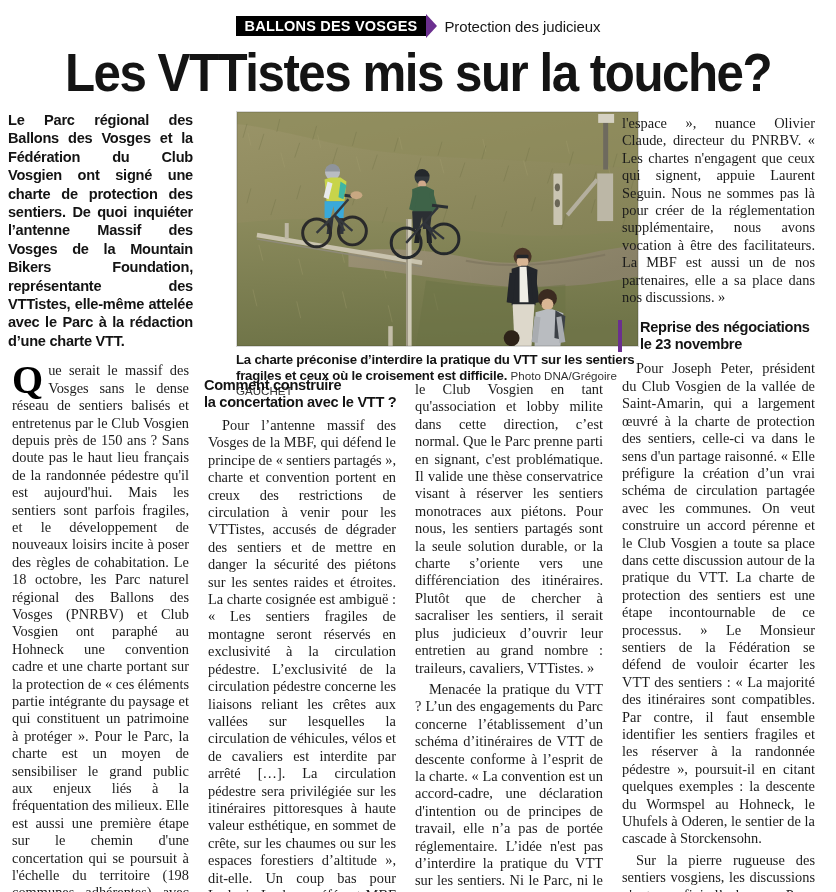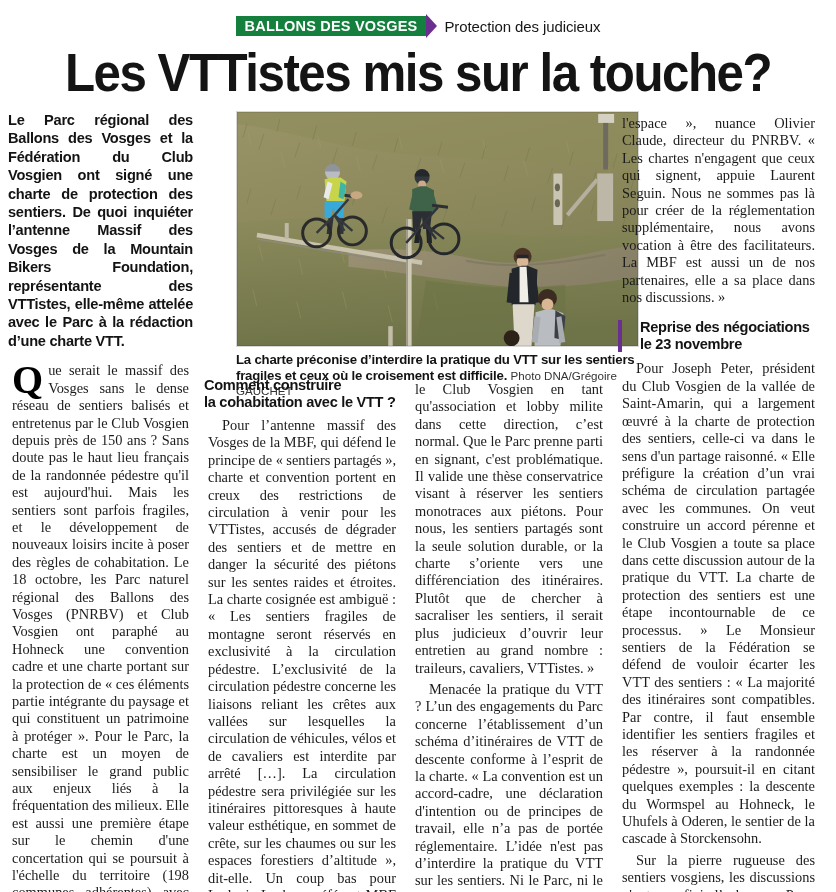--- a/index.html
+++ b/index.html
@@ -20,21 +20,21 @@
 
   
   .kicker-row{
     display:flex;align-items:center;
     justify-content:center;
     height:26px;
     margin-top:13px;
   }
   .kicker-badge{
     position:relative;
-    background:#15803d;
+    background:#000000;
     color:#ffffff;
     font-family:"Liberation Sans", sans-serif;
     font-weight:bold;
     font-size:14.5px;
     letter-spacing:0.2px;
     line-height:20px;
     padding:2px 9px 2px 9px;
     height:20px;
     box-sizing:border-box;
     display:flex;align-items:center;
@@ -369,21 +369,21 @@
 
     <div class="col">
       <p class="lead">Le Parc régional des Ballons des Vosges et la Fédération du Club Vosgien ont signé une charte de protection des sentiers. De quoi inquiéter l’antenne Massif des Vosges de la Mountain Bikers Foundation, représentante des VTTistes, elle-même attelée avec le Parc à la rédaction d’une charte VTT.</p>
       <p class="body-txt dropcap">Que serait le massif des Vosges sans le dense réseau de sentiers balisés et entretenus par le Club Vosgien depuis près de 150 ans ? Sans doute pas le haut lieu français de la randonnée pédestre qu'il est aujourd'hui. Mais les sentiers sont parfois fragiles, et le développement de nouveaux loisirs incite à poser des règles de cohabitation. Le 18 octobre, les Parc naturel régional des Ballons des Vosges (PNRBV) et Club Vosgien ont paraphé au Hohneck une convention cadre et une charte portant sur la protection de « ces éléments partie intégrante du paysage et qui constituent un patrimoine à protéger ». Pour le Parc, la charte est un moyen de sensibiliser le grand public aux enjeux liés à la fréquentation des milieux. Elle est aussi une première étape sur le chemin d'une concertation qui se poursuit à l'échelle du territoire (198 communes adhérentes) avec les collectivités, l'État, l'ONF, les chasseurs et les associations d'usagers, dont celles de VTT. « Il s’agit d’un engagement réciproque avec un partenaire historique, commente Laurent Seguin, président du PNRBV. La charte inscrit noir sur blanc ce que l'on fait déjà depuis des années. »</p>
     </div>
 
     <div class="col">
       <div class="spacer-photo"></div>
       <div class="subhead">
         <div>Comment construire</div>
-        <div>la cohabitation avec le VTT ?</div>
+        <div>la concertation avec le VTT ?</div>
       </div>
       <p class="body-txt indent">Pour l’antenne massif des Vosges de la MBF, qui défend le principe de « sentiers partagés », charte et convention portent en creux des restrictions de circulation à venir pour les VTTistes, accusés de dégrader des sentiers et de mettre en danger la sécurité des piétons sur les sentes raides et étroites. La charte cosignée est ambiguë : « Les sentiers fragiles de montagne seront réservés en exclusivité à la circulation pédestre. L’exclusivité de la circulation pédestre concerne les liaisons reliant les crêtes aux vallées sur lesquelles la circulation de véhicules, vélos et de cavaliers est interdite par arrêté […]. La circulation pédestre sera privilégiée sur les itinéraires pittoresques à haute valeur esthétique, en sommet de crête, sur les chaumes ou sur les espaces forestiers d’altitude », dit-elle. Un coup bas pour Ludovic Lechner, référent MBF Massif des Vosges, qui travaille depuis quatre ans avec le PNRBV à une charte VTT. « Que</p>
     </div>
 
     <div class="col">
       <div class="spacer-photo"></div>
       <p class="body-txt">le Club Vosgien en tant qu'association et lobby milite dans cette direction, c’est normal. Que le Parc prenne parti en signant, c'est problématique. Il valide une thèse conservatrice visant à réserver les sentiers monotraces aux piétons. Pour nous, les sentiers partagés sont la seule solution durable, or la charte s’oriente vers une différenciation des itinéraires. Plutôt que de chercher à sacraliser les sentiers, il serait plus judicieux d’ouvrir leur entretien au grand nombre : traileurs, cavaliers, VTTistes. »</p>
       <p class="body-txt indent">Menacée la pratique du VTT ? L’un des engagements du Parc concerne l’établissement d’un schéma d’itinéraires de VTT de descente conforme à l’esprit de la charte. « La convention est un accord-cadre, une déclaration d'intention ou de principes de travail, elle n’a pas de portée réglementaire. L’idée n'est pas d’interdire la pratique du VTT sur les sentiers. Ni le Parc, ni le Club Vosgien n'ont aucun pouvoir là-dessus. Nous invitons à réfléchir ensemble sur la répartition de</p>
     </div>
 

